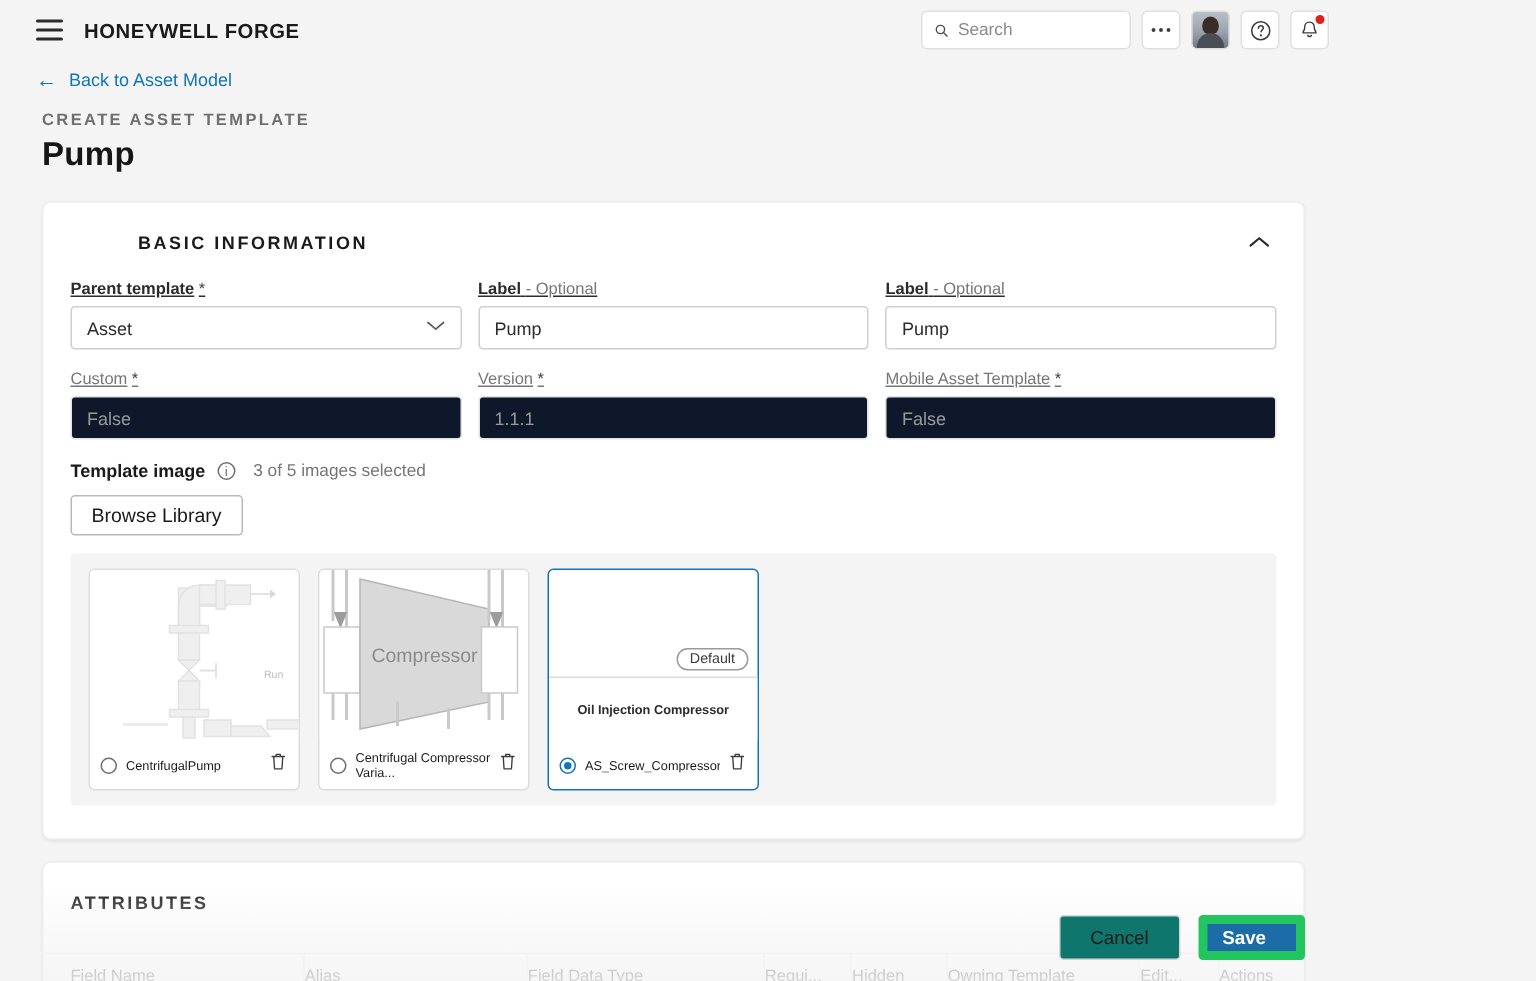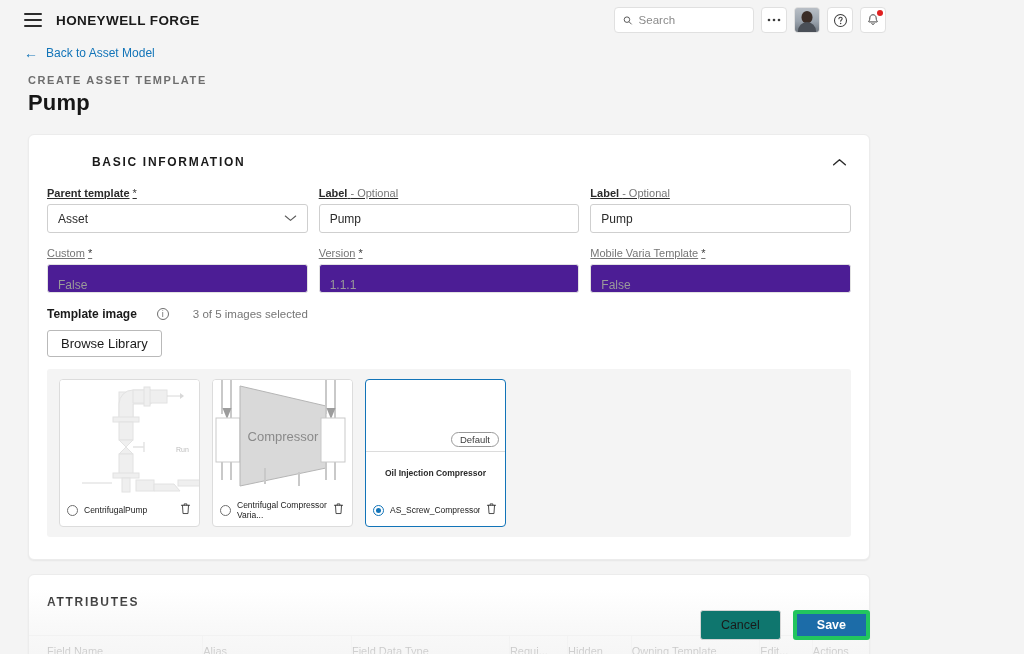--- a/index.html
+++ b/index.html
@@ -90,29 +90,29 @@
   .flabel { font-size: 11px; color: #2b2b2b; margin-bottom: 5px; text-decoration: underline; }
   .flabel b { font-weight: bold; }
   .flabel .req { color: #3c3c3c; margin-left: 3px; }
   .flabel .opt { color: #767676; font-weight: normal; }
   .flabel.muted { color: #767676; }
   .control {
     height: 29px; border: 1px solid #cfcfcf; border-radius: 3px; background: #fff;
     display: flex; align-items: center; padding: 0 10px; font-size: 12px; color: #2b2b2b;
   }
   .control.select { cursor: pointer; font-weight: 500; }
-  .control.disabled { background: #4c1d95; border-color: #e2e2e2; color: #9a9a9a; align-items: flex-end; }
+  .control.disabled { background: #0f172a; border-color: #e2e2e2; color: #9a9a9a; }
   .control input {
     border: 0; outline: 0; background: transparent; width: 100%; font-size: 12px;
     font-family: "Liberation Sans", sans-serif; color: #2b2b2b;
   }
   .caret { margin-left: auto; color: #5b5b5b; font-size: 10px; }
 
   
-  .ti-head { display: flex; align-items: center; gap: 20px; margin: 6px 0 9px 0; }
+  .ti-head { display: flex; align-items: center; gap: 8px; margin: 6px 0 9px 0; }
   .ti-title { font-size: 12px; font-weight: bold; color: #1a1a1a; }
   .info-icon {
     width: 12px; height: 12px; border-radius: 50%; border: 1px solid #6e6e6e;
     color: #6e6e6e; font-size: 9px; line-height: 10px; text-align: center; cursor: pointer;
   }
   .ti-count { font-size: 11.5px; color: #767676; margin-left: 4px; }
   .browse-btn {
     display: inline-flex; align-items: center; justify-content: center;
     height: 27px; padding: 0 13px; border: 1px solid #b9b9b9; border-radius: 3px;
     background: #fff; font-size: 13px; color: #1a1a1a; cursor: pointer;
@@ -184,21 +184,21 @@
   
   .footer-actions {
     position: absolute; right: 28px; bottom: 14px; display: flex; gap: 12px; z-index: 5;
   }
   .btn {
     height: 30px; padding: 0 20px; border-radius: 3px; font-size: 12.5px;
     display: inline-flex; align-items: center; justify-content: center; cursor: pointer;
     font-family: "Liberation Sans", sans-serif;
   }
   .btn-cancel { background: #0f766e; border: 1px solid #d6d6d6; color: #1a1a1a; }
-  .btn-save { background: #1c6ca8; border: 4px solid #22c55e; color: #fff; font-weight: bold; }
+  .btn-save { background: #1c6ca8; border: 6px solid #22c55e; color: #fff; font-weight: bold; padding-left: 10px; }
 </style>
 </head>
 <body>
 
 <div class="app">
 
   <div class="topbar">
     <div class="hamburger">
       <span></span>
         <span></span>
@@ -319,21 +319,21 @@
           <div class="flabel muted">
             <span>Version</span><span class="req">*</span>
           </div>
           <div class="control disabled">
             <span>1.1.1</span>
           </div>
         </div>
 
         <div class="field">
           <div class="flabel muted">
-            <span>Mobile Varia Template</span><span class="req">*</span>
+            <span>Mobile Asset Template</span><span class="req">*</span>
           </div>
           <div class="control disabled">
             <span>False</span>
           </div>
         </div>
       </div>
 
       
       <div class="ti-head">
         <span class="ti-title">Template image</span>

